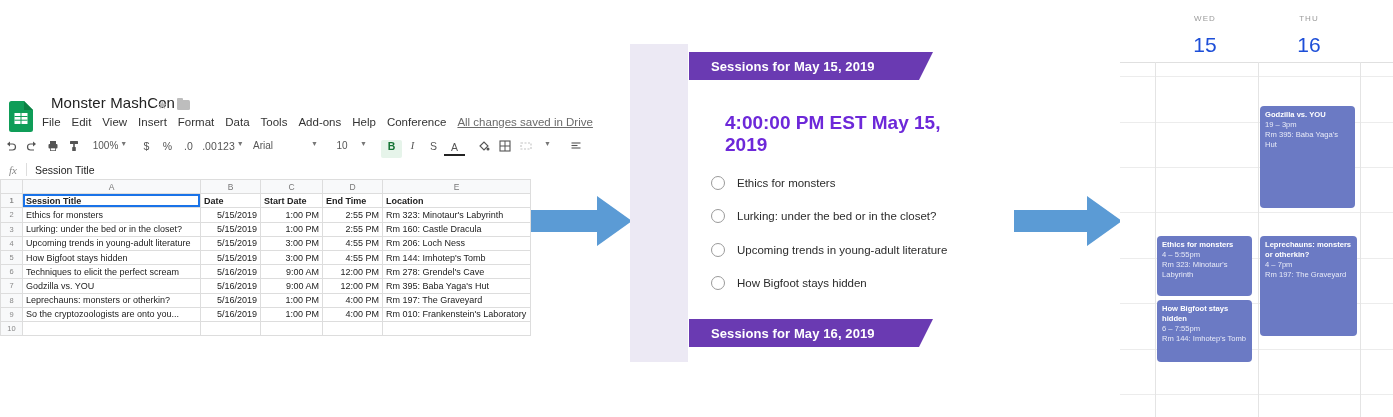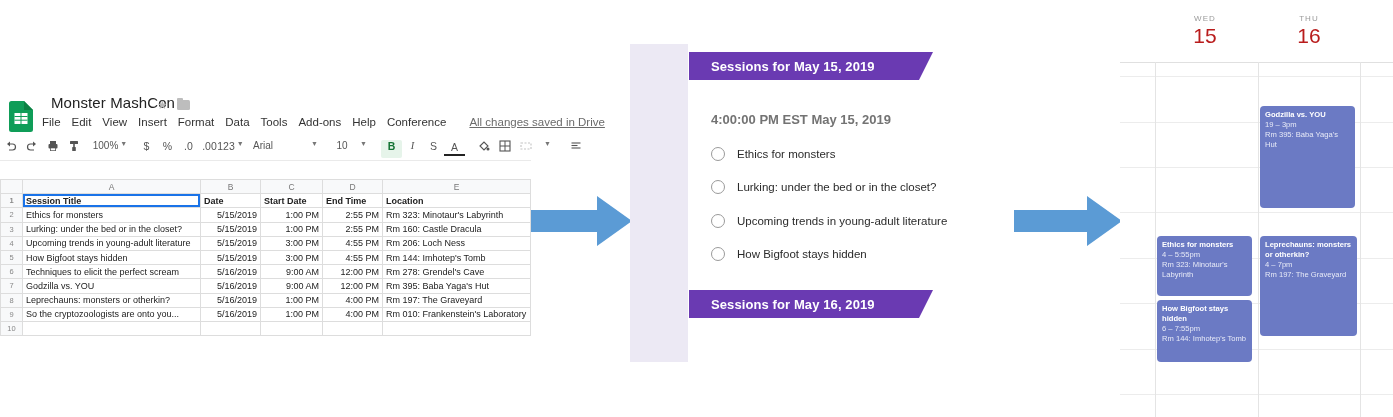--- a/index.html
+++ b/index.html
@@ -30,21 +30,21 @@
   .folder-icon{width:13px;height:10px;background:#bdbdbd;border-radius:1.5px;position:relative;}
   .folder-icon:before{content:"";position:absolute;left:0;top:-2.5px;width:6px;height:3px;background:#bdbdbd;border-radius:1px 1px 0 0;}
 
   .menubar{
     position:absolute; left:42px; top:24px;
     display:flex; align-items:center; gap:11px;
     font-size:11.5px; color:#333;
   }
   .menubar .mi{white-space:nowrap;}
   .saved{
-    margin-left:12px; color:#6b6b6b; text-decoration:underline; white-space:nowrap;
+    color:#6b6b6b; text-decoration:underline; white-space:nowrap;
   }
 
   .toolbar{
     position:absolute; left:0; top:46px; width:531px; height:22px;
     display:flex; align-items:center; gap:0px;
     font-size:10.5px; color:#444;
     border-bottom:1px solid #eaeaea;
   }
   .tb{display:flex;justify-content:center;height:18px;min-width:17px;padding:0 2px;color:#555;}
   .tb svg{display:block;}
@@ -91,32 +91,32 @@
     display:flex; align-items:center; padding-left:22px;
     font-size:13px; font-weight:bold; letter-spacing:.1px;
     width:208px;
   }
   .banner:after{
     content:""; position:absolute; right:-14px; top:0;
     border-top:28px solid #6a3ab2; border-right:14px solid transparent;
   }
   .banner.b2{margin-top:0;}
   .sec-time{
-    font-size:13px; font-weight:bold; color:#737373; padding-left:22px;
+    font-size:19px; font-weight:bold; color:#6d28d9; padding-left:36px;
   }
   .opt{display:flex; align-items:center; padding-left:22px; gap:12px;}
   .radio{width:12px;height:12px;border:1.4px solid #9a9a9a;border-radius:50%;flex:none;}
   .opt-label{font-size:11.5px; color:#2b2b2b; white-space:nowrap;}
 
   
   .cal{position:absolute; left:1120px; top:0; width:273px; height:417px; background:#fff; overflow:hidden;}
   .cal-head{position:absolute; left:0; top:0; width:273px; height:62px; border-bottom:1px solid #e0e0e0;}
   .cal-daycol{position:absolute; top:14px; width:100px; text-align:center;}
   .dow{font-size:8px; color:#9a9a9a; letter-spacing:1.1px;}
-  .dnum{font-size:21px; color:#b91c1c; margin-top:1px; font-weight:300;}
+  .dnum{font-size:21px; color:#1d4ed8; margin-top:10px; font-weight:300;}
   .cal-grid{position:absolute; left:0; top:62px; width:273px; height:355px;}
   .hline{position:absolute; left:0; width:273px; height:1px; background:#ececec;}
   .vline{position:absolute; top:0; width:1px; height:355px; background:#ececec;}
   .vline.strong{background:#e4e4e4;}
   .evt{
     position:absolute; background:#6b7ac4; color:#fff; border-radius:4px;
     padding:4px 5px; font-size:7.6px; line-height:1.32; overflow:hidden;
     box-sizing:border-box;
   }
   .evt .t{font-weight:bold;}
@@ -250,20 +250,25 @@
         <svg width="12" height="12" viewBox="0 0 12 12">
             <g stroke="#555" stroke-width="1.1">
               <line x1="1.5" y1="3" x2="10.5" y2="3"></line>
               <line x1="1.5" y1="5.5" x2="7.5" y2="5.5"></line>
               <line x1="1.5" y1="8" x2="10.5" y2="8"></line>
             </g>
           </svg>
       </span>
     </div>
 
+    <div class="formulabar">
+      <span class="fx">fx</span>
+      <span class="fxdiv"></span>
+      <span class="fxval">Session Title</span>
+    </div>
 
     <div class="grid">
       <table class="gtable">
         <colgroup>
             <col style="width:22px">
             <col class="c-a">
             <col class="c-b">
             <col class="c-c">
             <col class="c-d">
             <col class="c-e">

